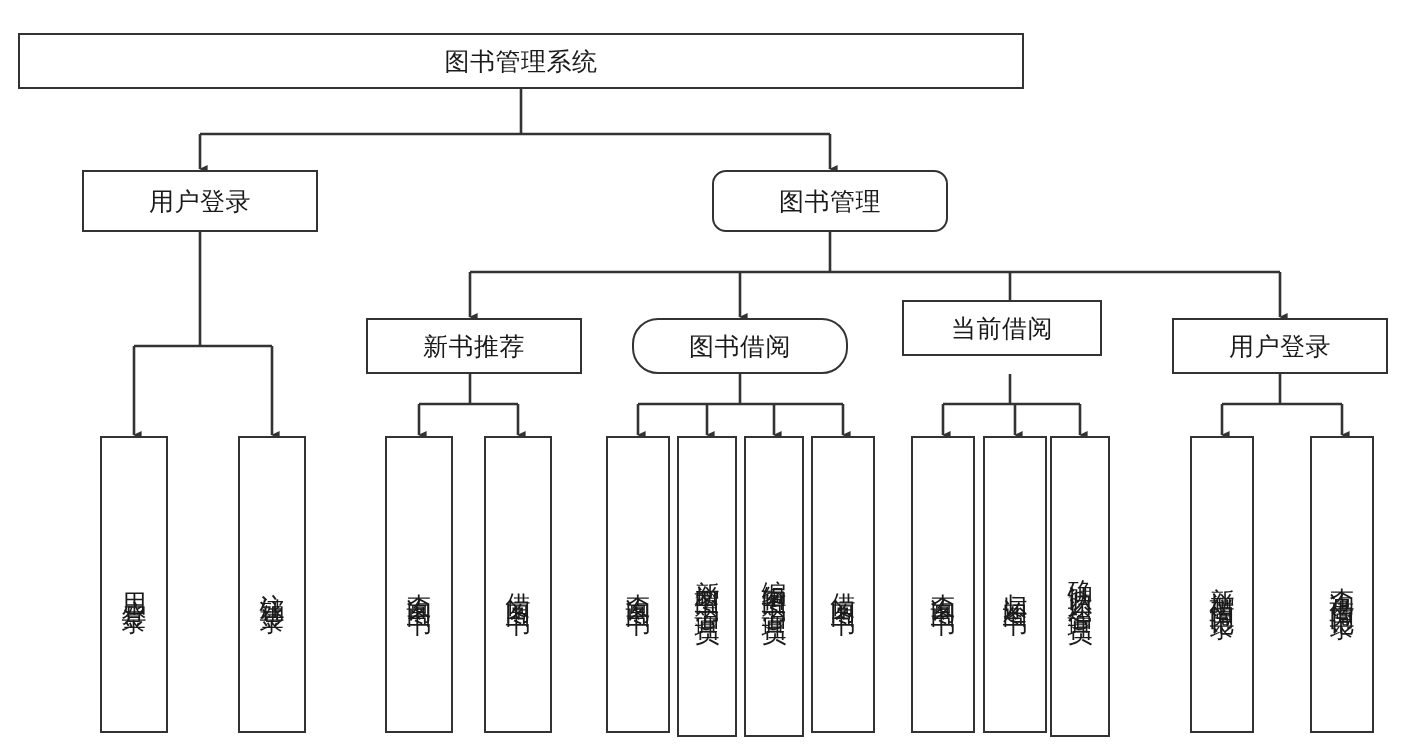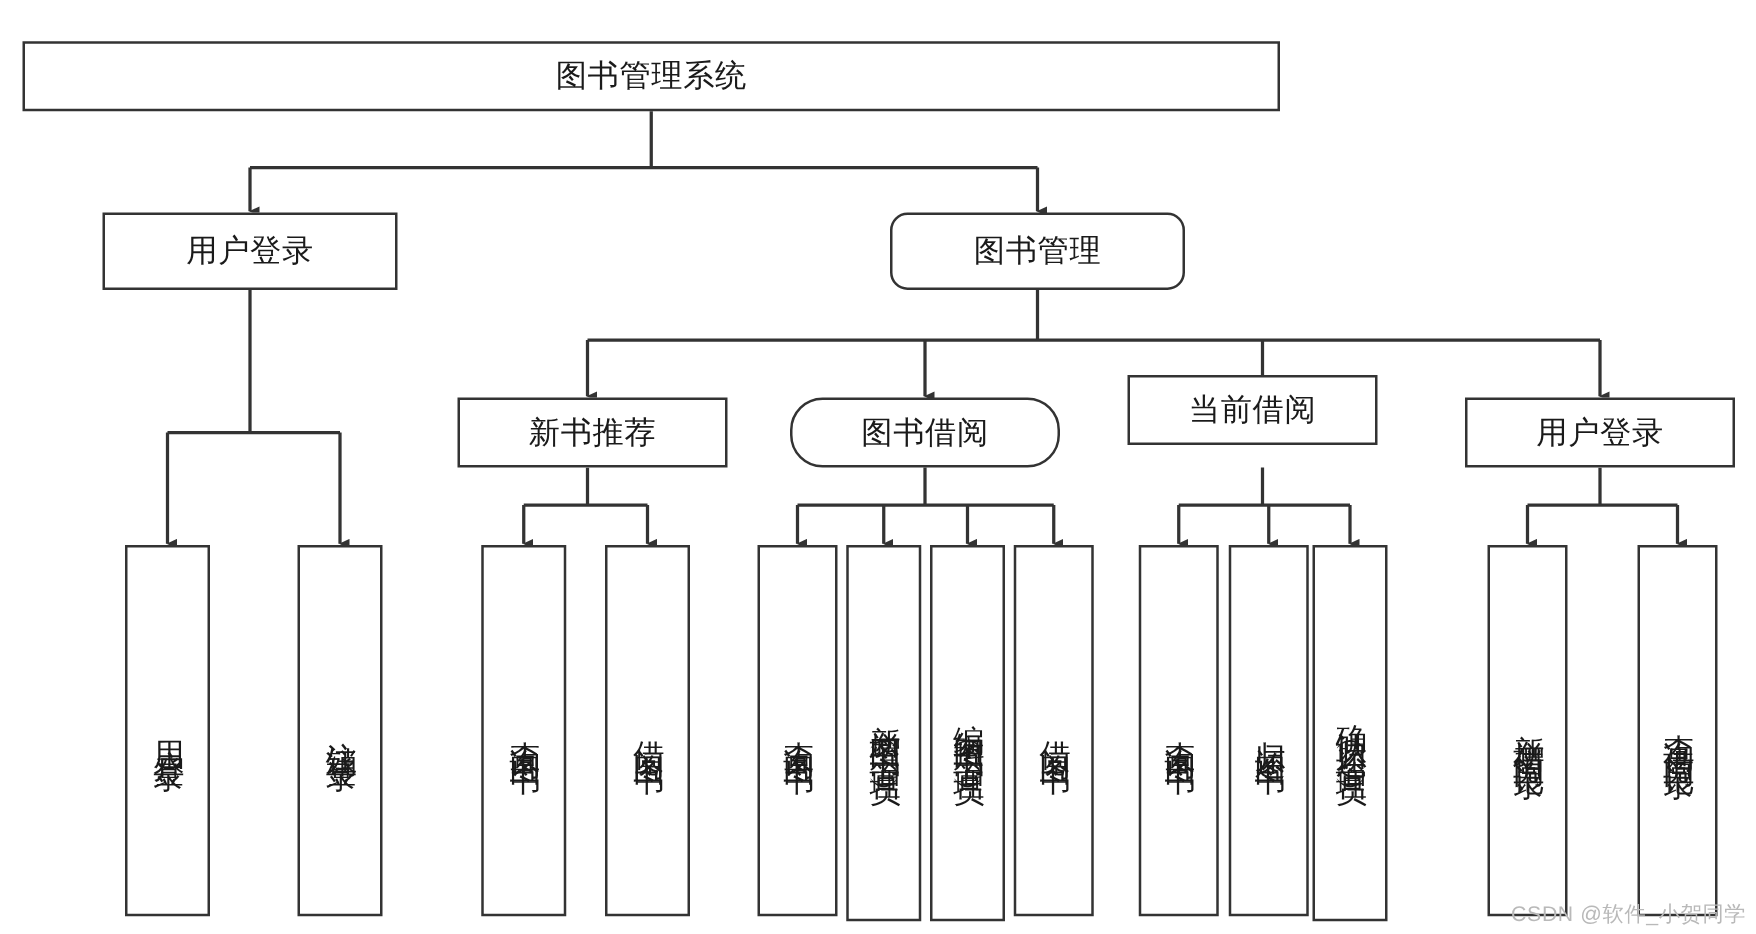--- a/index.html
+++ b/index.html
@@ -172,15 +172,14 @@
         <span class="node-label">确认归还（管理员）</span>
       </div>
       <div class="node vertical" style="left: 1190px; top: 436px; width: 64px; height: 297px;">
         <span class="node-label">新增借阅记录</span>
       </div>
       <div class="node vertical" style="left: 1310px; top: 436px; width: 64px; height: 297px;">
         <span class="node-label">查询借阅记录</span>
       </div>
     </div>
 
-  <div id="watermark">CSDN @软件_小贺同学</div>
 
 </div>
 
 </body></html>

